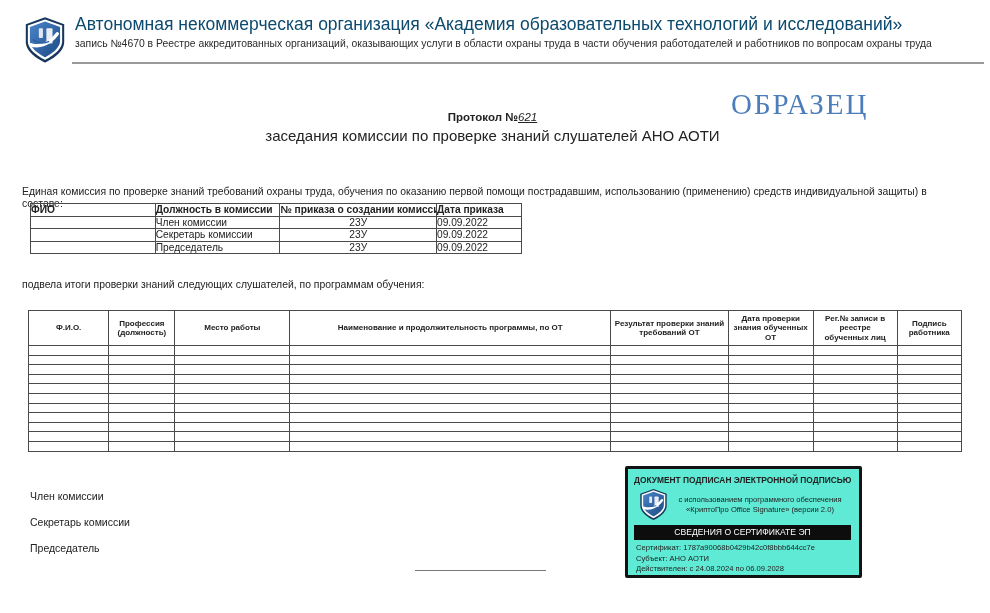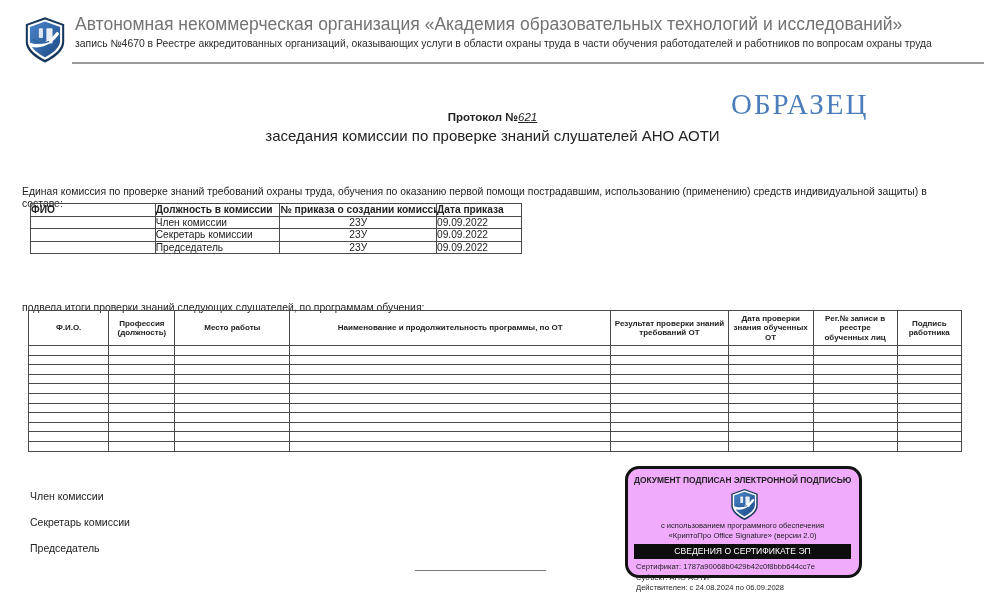--- a/index.html
+++ b/index.html
@@ -2,37 +2,37 @@
 <html><head>
 <meta charset="utf-8">
 <style>
   html,body{margin:0;padding:0;background:#e8e8e8;}
   .page{position:relative;width:990px;height:613px;background:#ffffff;overflow:hidden;
         font-family:"Liberation Sans",sans-serif;color:#222;}
 
   
   .letterhead{position:absolute;left:22px;top:14px;right:6px;}
   .logo{position:absolute;left:0;top:2px;width:46px;height:48px;}
-  .org-name{margin-left:53px;font-size:17.5px;font-weight:400;color:#737373;white-space:nowrap;}
+  .org-name{margin-left:53px;font-size:17.5px;font-weight:400;color:#0c4a6e;white-space:nowrap;}
   .registry-note{margin-left:53px;margin-top:3px;font-size:10.4px;color:#2b2b2b;white-space:nowrap;}
   .header-rule{position:absolute;left:50px;right:0;top:48px;height:2px;background:#9a9a9a;}
 
   
   .watermark{position:absolute;left:731px;top:88px;font-family:"Liberation Serif",serif;
              font-size:29px;font-weight:400;color:#4d7ebc;letter-spacing:2px;}
 
   
   .title-block{position:absolute;left:0;top:111px;width:985px;text-align:center;}
   .title-line{font-size:11.5px;font-weight:bold;}
   .title-number{font-weight:normal;font-style:italic;text-decoration:underline;}
   .title-subtitle{margin-top:4px;font-size:15px;font-weight:400;}
 
   
   .intro{position:absolute;left:22px;top:186px;width:945px;margin:0;font-size:10.4px;line-height:12px;}
-  .results-intro{position:absolute;left:22px;top:302px;margin:0;font-size:10.4px;}
+  .results-intro{position:absolute;left:22px;top:279px;margin:0;font-size:10.4px;}
 
   
   .commission-table{position:absolute;left:30px;top:203px;width:492px;border-collapse:collapse;
                     font-size:10.2px;table-layout:fixed;}
   .commission-table th,.commission-table td{border:1px solid #4a4a4a;padding:0 0;height:11.5px;
                     line-height:11.5px;overflow:hidden;white-space:nowrap;}
   .commission-table th{font-weight:bold;text-align:left;}
   .commission-table td{text-align:left;}
   .commission-table td.c2{text-align:center;}
 
@@ -43,23 +43,23 @@
                     vertical-align:middle;padding:2px 3px;height:30px;line-height:9.5px;}
   .results-table td{border:1px solid #4a4a4a;height:8.6px;padding:0;font-size:6px;}
 
   
   .signatures{position:absolute;left:30px;top:490px;}
   .sig{height:26px;font-size:10.5px;}
   .sig-line{position:absolute;left:415px;top:570px;width:131px;border-top:1.5px solid #777;}
 
   
   .stamp{position:absolute;left:625px;top:466px;width:237px;height:112px;box-sizing:border-box;
-         border:3.5px solid #121212;border-radius:14px;background:#f0abfc;padding:4px 8px 0 6px;}
+         border:3.5px solid #121212;border-radius:2px;background:#5eead4;padding:4px 8px 0 6px;}
   .stamp-title{font-size:8.4px;font-weight:bold;text-align:center;margin-top:2px;white-space:nowrap;}
-  .stamp-mid{display:flex;align-items:center;margin-top:3px;flex-direction:column;}
+  .stamp-mid{display:flex;align-items:center;margin-top:3px;}
   .stamp-logo{width:31px;height:33px;flex:0 0 auto;margin-left:4px;}
   .stamp-soft{flex:1;text-align:center;font-size:7.6px;line-height:9.5px;}
   .stamp-bar{margin-top:4px;background:#0d0d0d;color:#fff;font-size:8.6px;font-weight:normal;
              text-align:center;padding:2px 0 3px 0;}
   .stamp-cert{margin-top:3px;font-size:7.6px;line-height:10.5px;text-align:left;padding-left:2px;}
 </style>
 </head>
 <body>
 
 <div class="page">

